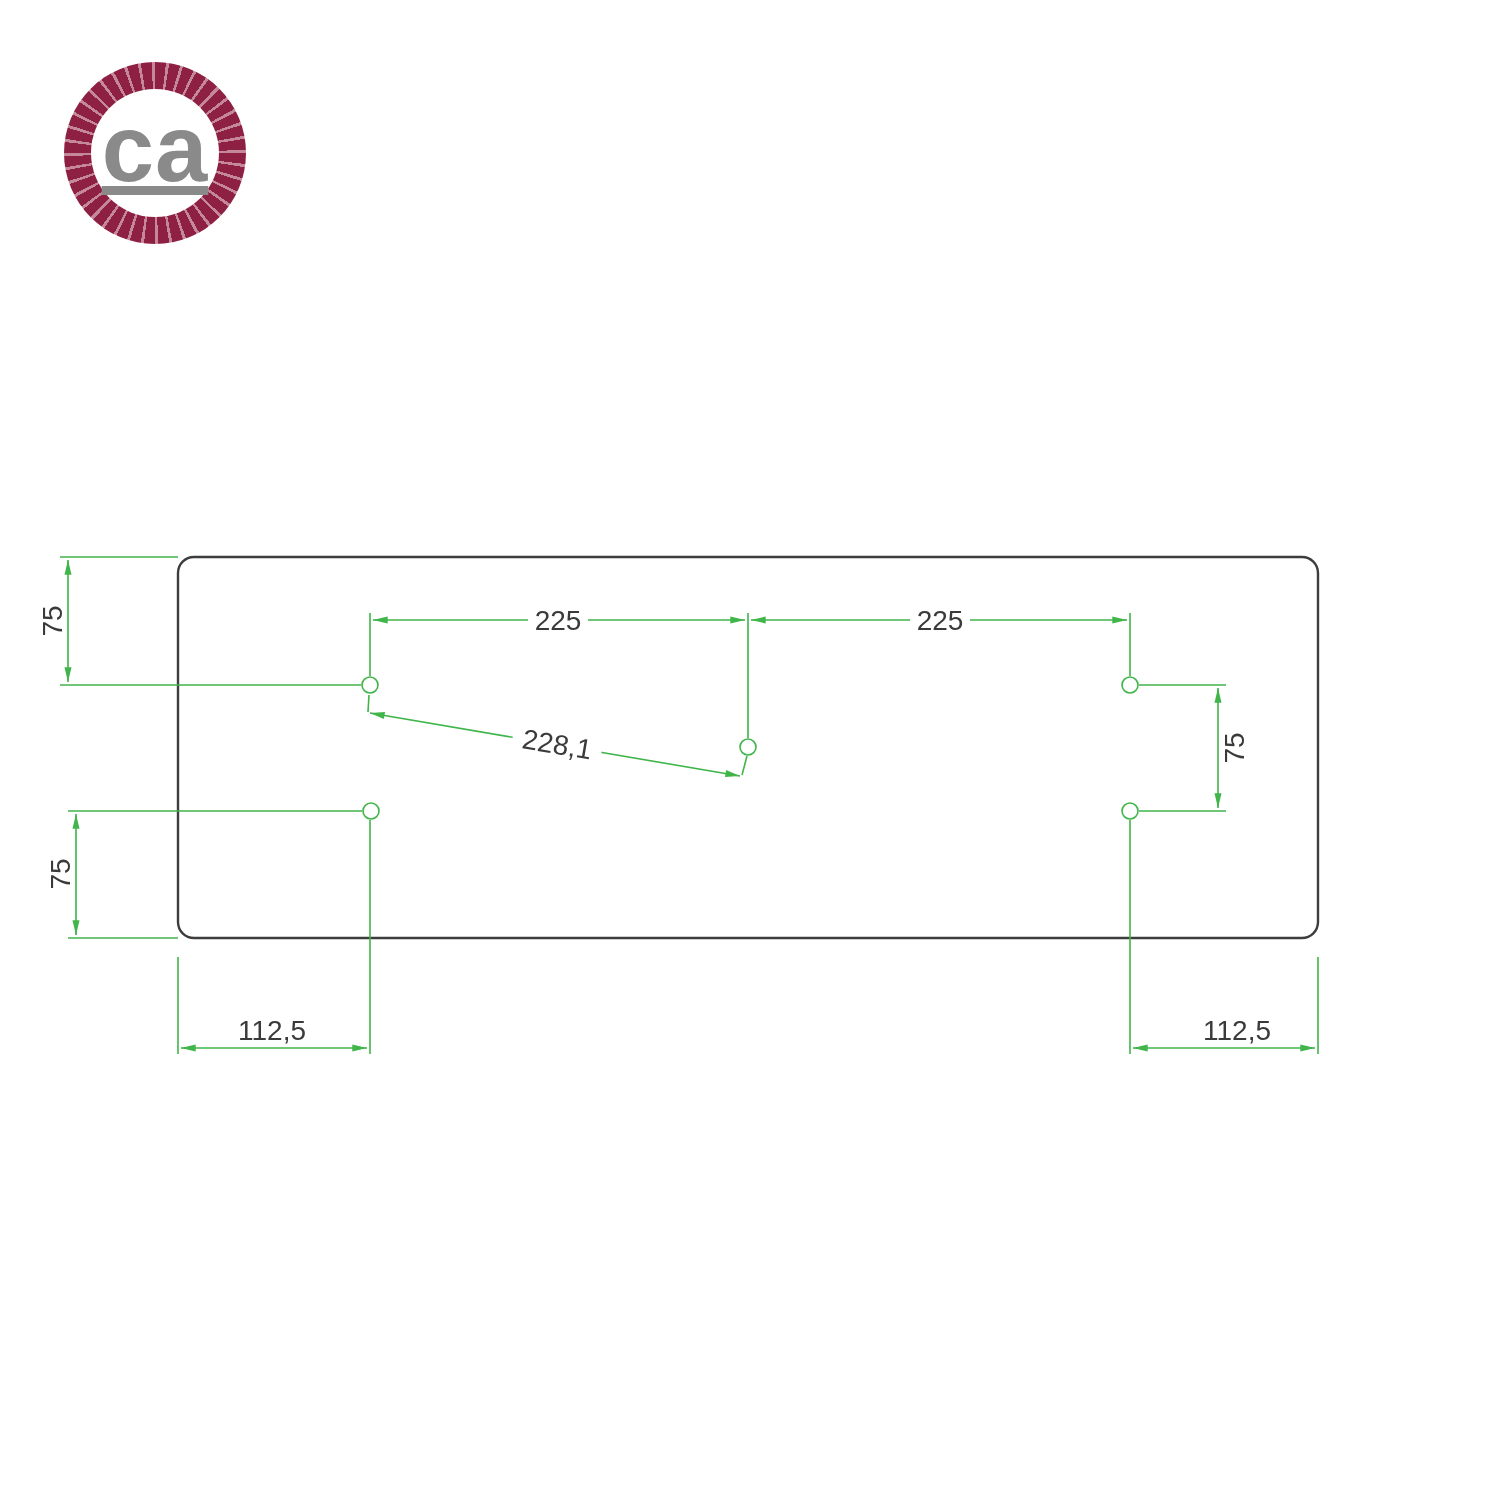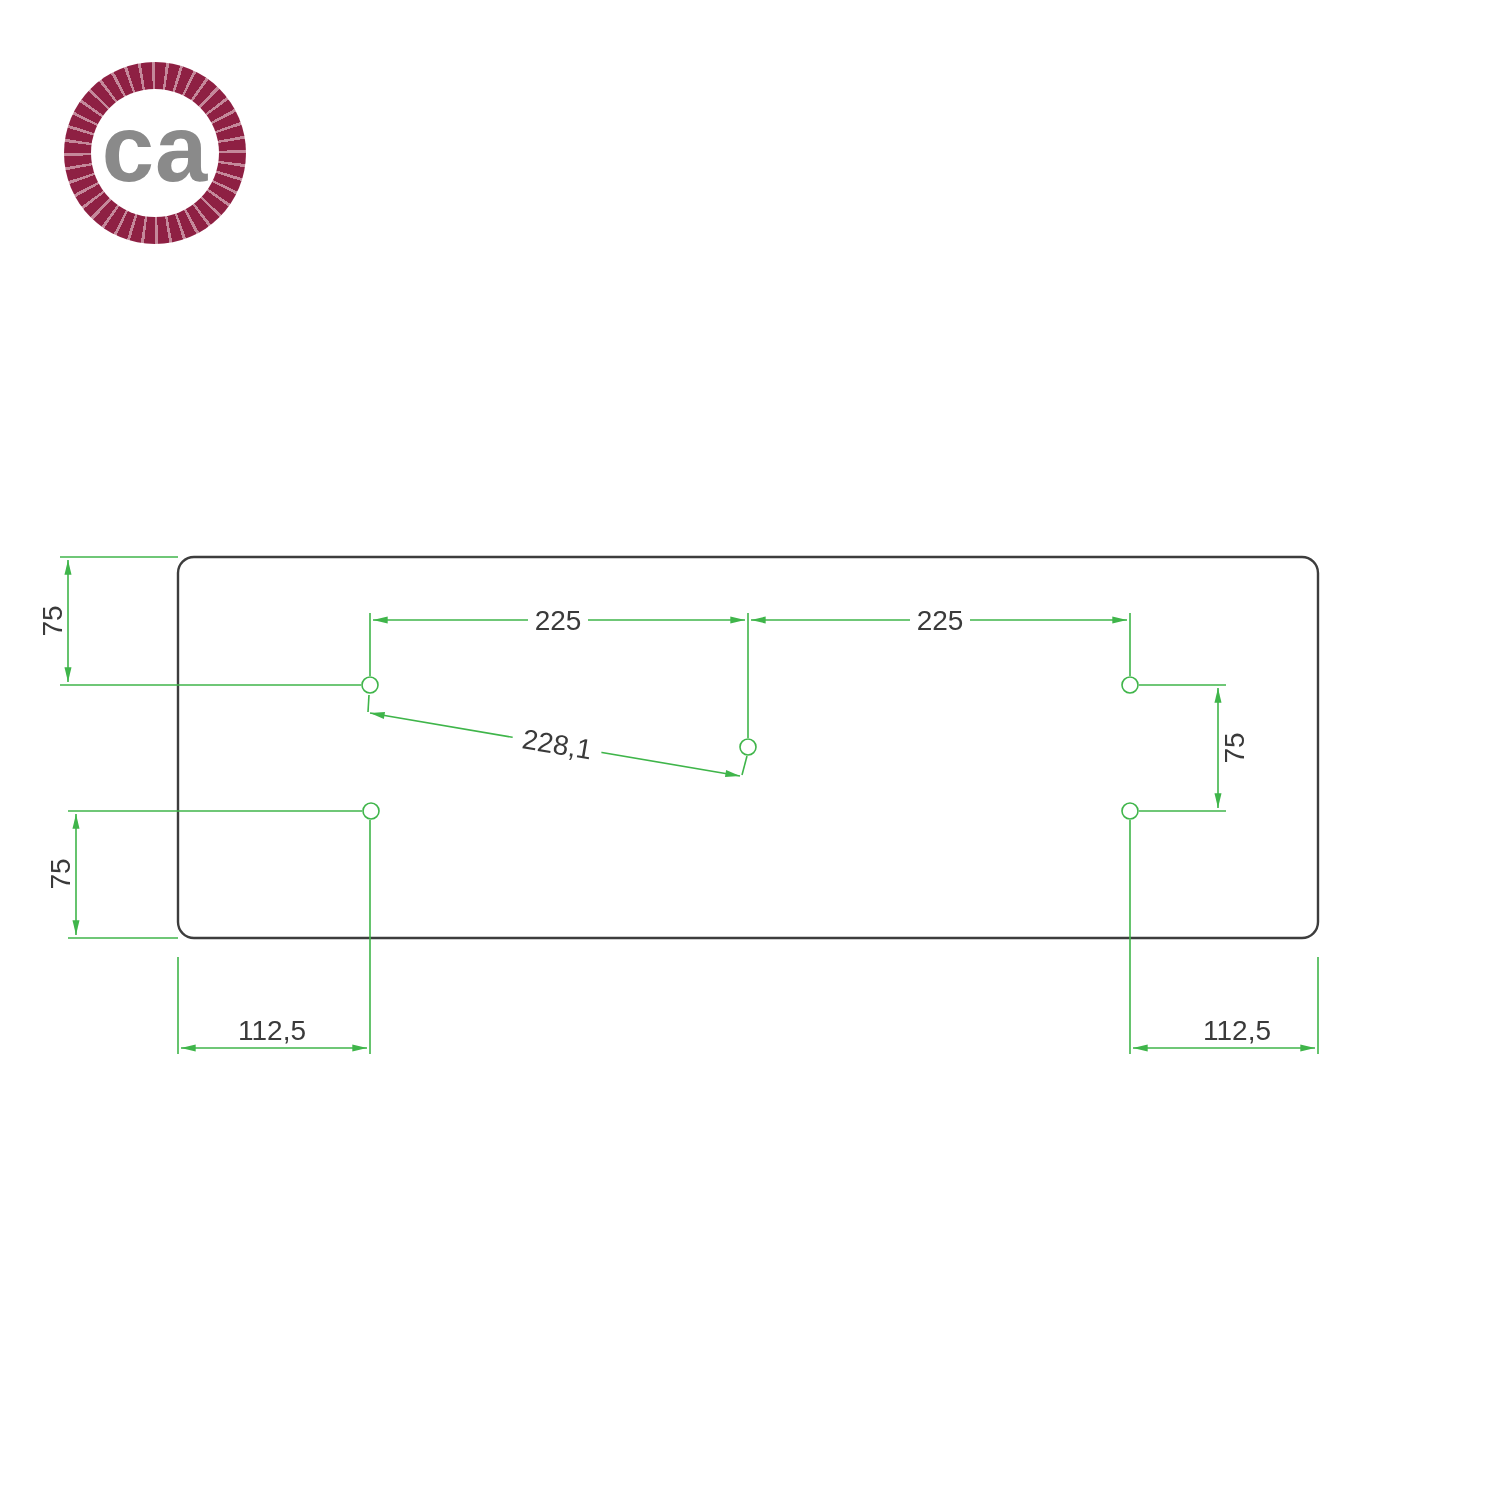--- a/index.html
+++ b/index.html
@@ -24,21 +24,21 @@
   .rope{
     position:absolute;inset:0;border-radius:50%;
     background:repeating-conic-gradient(var(--maroon) 0deg 7deg, var(--maroon-light) 7deg 9deg);
   }
   .logo-center{
     position:absolute;inset:27px;border-radius:50%;background:#fff;
     display:flex;align-items:center;justify-content:center;
   }
   .logo-text{
     font-weight:bold;font-size:94px;line-height:1;color:var(--logo-gray);
-    letter-spacing:1px;transform:translateY(-4px);
+    letter-spacing:1px;transform:translateY(-4px);text-decoration:underline;
   }
 
   
   svg.drawing{position:absolute;left:0;top:0;}
   .plate{fill:none;stroke:var(--plate);stroke-width:2.4;}
   .dim-line{stroke:var(--green);stroke-width:1.6;fill:none;}
   .hole{fill:#fff;stroke:var(--green);stroke-width:1.6;}
   .mask{fill:#fff;}
   .dim-label{
     fill:var(--txt);

